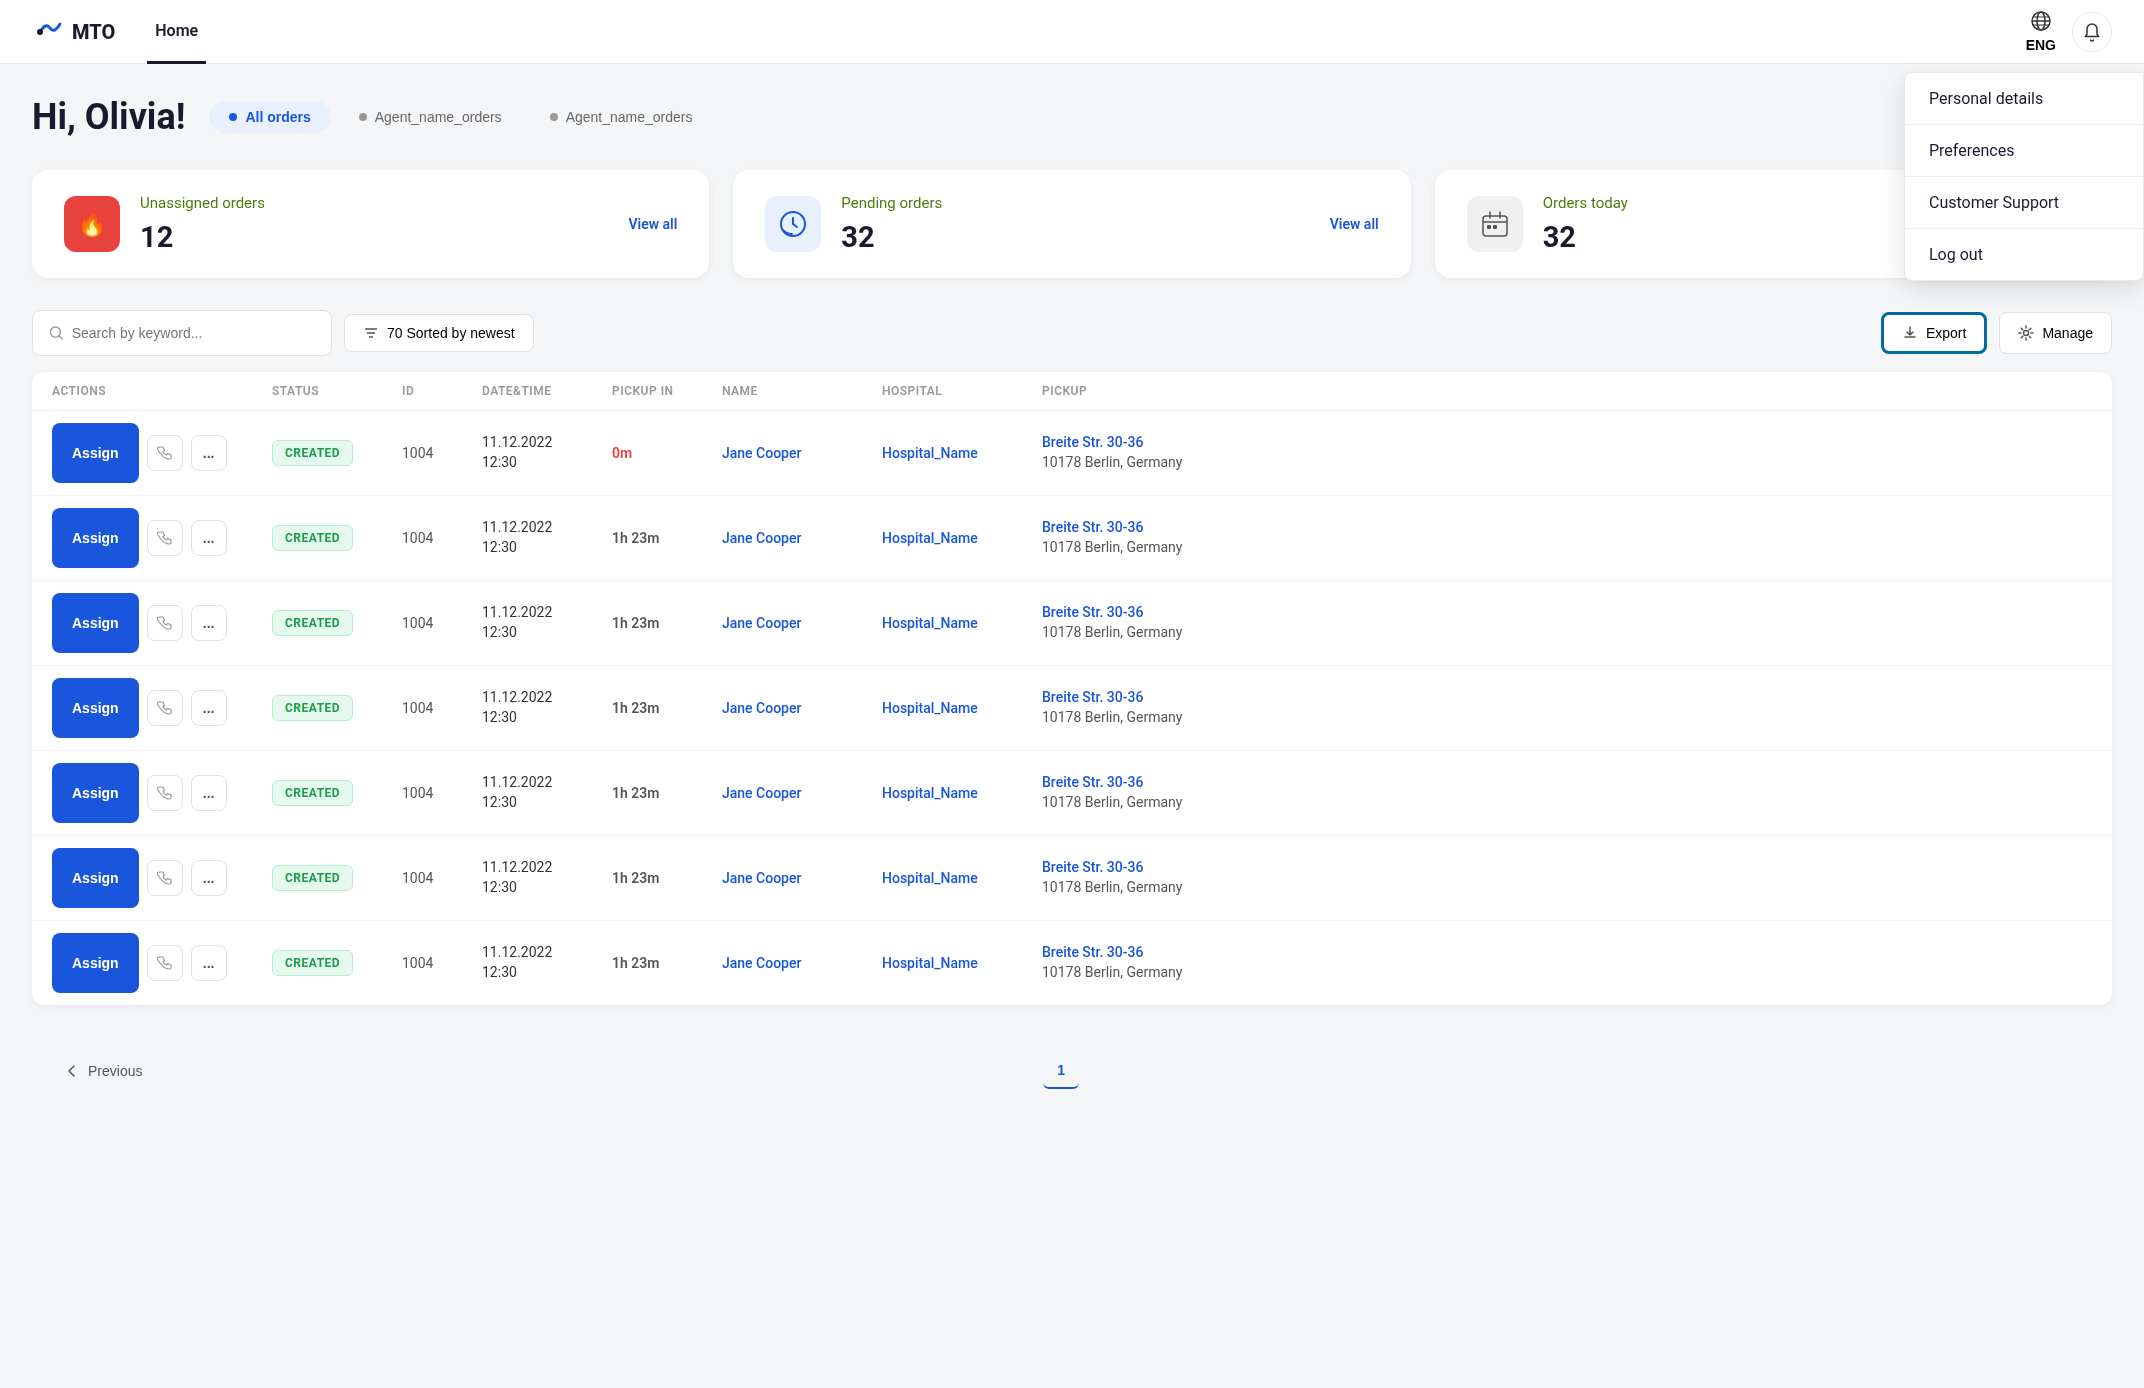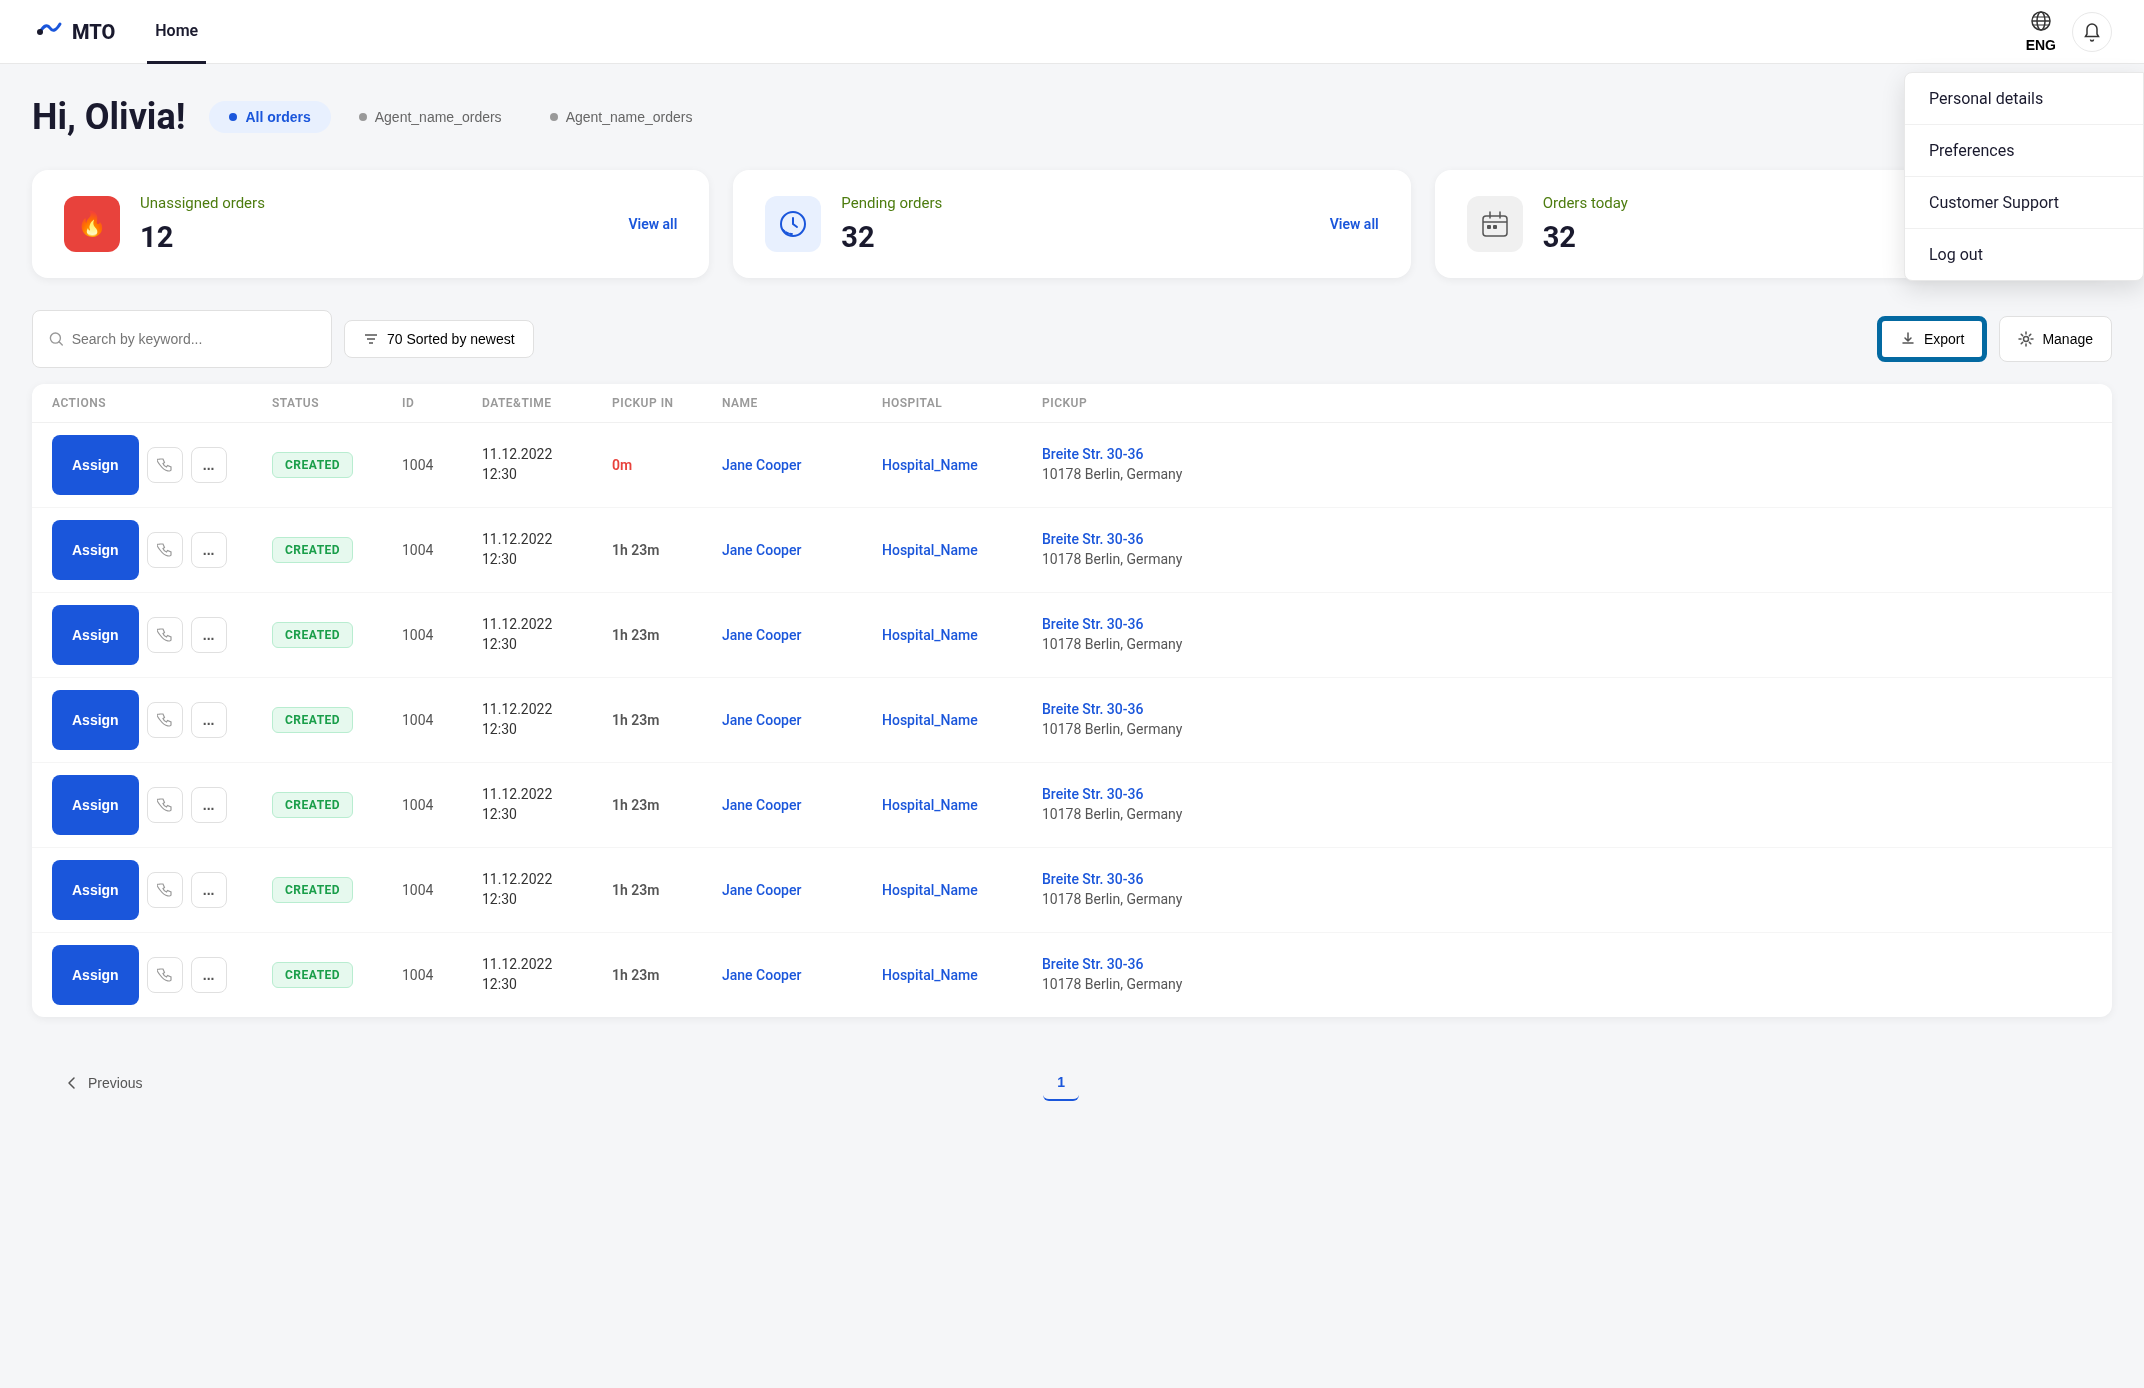--- a/index.html
+++ b/index.html
@@ -163,21 +163,21 @@
       gap: 12px;
       margin-bottom: 16px;
     }
     .search-box {
       display: flex;
       align-items: flex-start;
       gap: 8px;
       background: #fff;
       border: 1px solid #e0e0e0;
       border-radius: 8px;
-      padding: 20px 16px;
+      padding: 14px 16px;
       width: 300px;
     }
     .search-box input {
       border: none;
       outline: none;
       font-size: 14px;
       color: #666;
       width: 100%;
       background: transparent;
     }
@@ -192,21 +192,21 @@
       font-size: 14px;
       font-weight: 500;
       cursor: pointer;
     }
     .toolbar-right { margin-left: auto; display: flex; gap: 12px; }
     .export-btn {
       display: flex;
       align-items: center;
       gap: 8px;
       background: #fff;
-      border: 5px solid #0369a1;
+      border: 3px solid #0369a1;
       border-radius: 8px;
       padding: 10px 18px;
       font-size: 14px;
       font-weight: 500;
       cursor: pointer;
     }
     .manage-btn {
       display: flex;
       align-items: center;
       gap: 8px;

